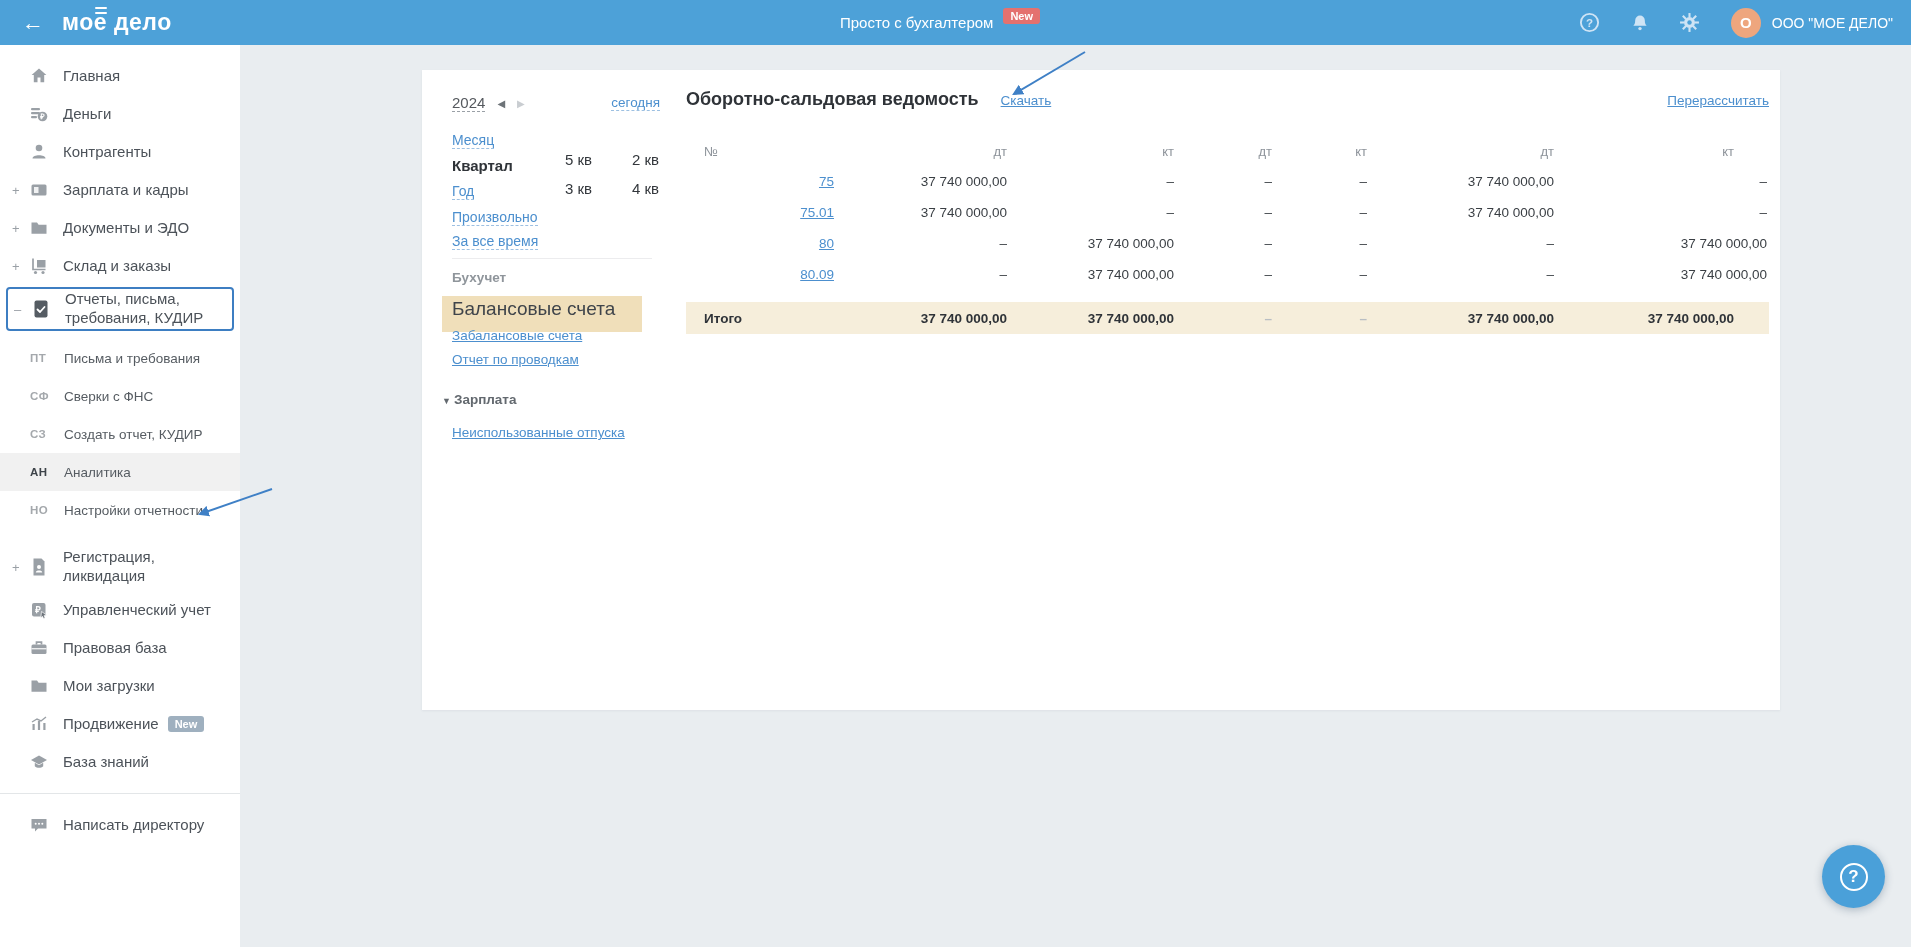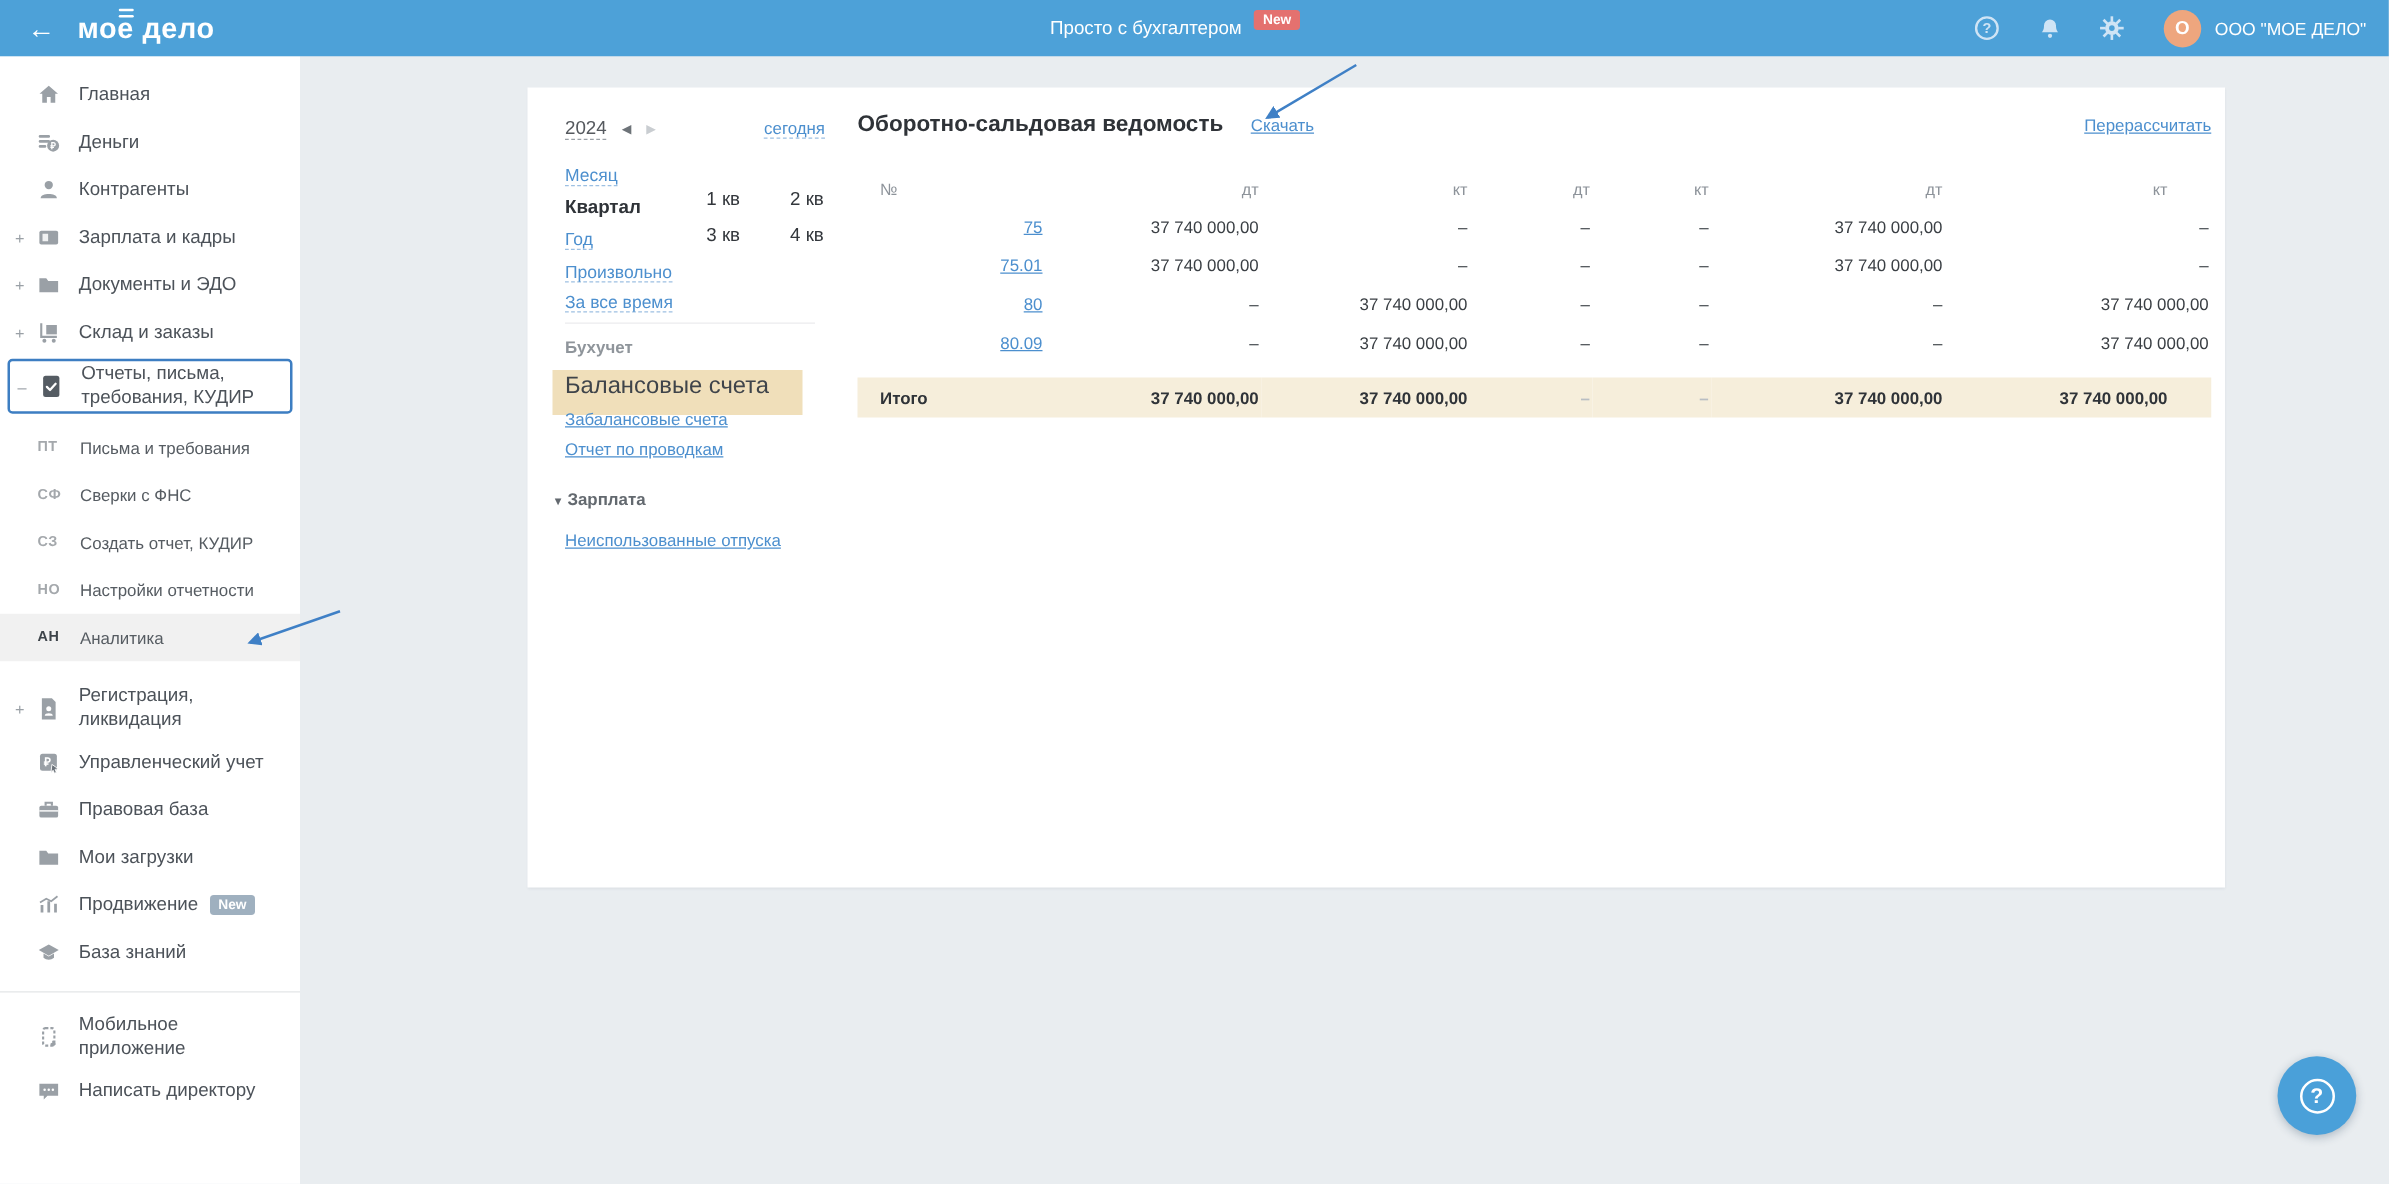--- a/index.html
+++ b/index.html
@@ -300,27 +300,27 @@
       <span class="sub-label">Письма и требования</span>
     </div>
     <div class="sub-item">
       <span class="sub-code">СФ</span>
       <span class="sub-label">Сверки с ФНС</span>
     </div>
     <div class="sub-item">
       <span class="sub-code">СЗ</span>
       <span class="sub-label">Создать отчет, КУДИР</span>
     </div>
+    <div class="sub-item selected">
+      <span class="sub-code">АН</span>
+      <span class="sub-label">Аналитика</span>
+    </div>
     <div class="sub-item">
       <span class="sub-code">НО</span>
       <span class="sub-label">Настройки отчетности</span>
-    </div>
-    <div class="sub-item selected">
-      <span class="sub-code">АН</span>
-      <span class="sub-label">Аналитика</span>
     </div>
   </div>
 
   <div class="nav-gap"></div>
 
   <div class="nav-item two-line">
     <span class="expand">+</span>
     <span class="nav-icon">
       <svg width="20" height="20" viewBox="0 0 20 20" class="icon-gray">
           <path d="M4.5 1.5h8l3 3v14h-11z"></path>
@@ -388,33 +388,20 @@
       <svg width="20" height="20" viewBox="0 0 20 20" class="icon-gray">
           <path d="M10 3.5 18 8l-8 4.5L2 8z"></path>
           <path d="M5.8 10.8v3.4c2.3 2 6.1 2 8.4 0v-3.4l-4.2 2.4z"></path>
         </svg>
     </span>
     <span class="nav-label">База знаний</span>
   </div>
 
   <div class="nav-divider"></div>
 
-  <div class="nav-item two-line">
-    <span class="expand"></span>
-    <span class="nav-icon">
-      <svg width="20" height="20" viewBox="0 0 20 20">
-          <rect x="5.5" y="2.5" width="9" height="14" rx="1.8" class="icon-stroke" stroke-dasharray="2.4 1.6"></rect>
-          <path d="M13.5 12.5v4m0 0-1.8-1.8m1.8 1.8 1.8-1.8" fill="none" stroke="#9aa0a6" stroke-width="1.5"></path>
-        </svg>
-    </span>
-    <span class="nav-label">
-      <span>Мобильное</span><br>
-      <span>приложение</span>
-    </span>
-  </div>
 
   <div class="nav-item">
     <span class="expand"></span>
     <span class="nav-icon">
       <svg width="20" height="20" viewBox="0 0 20 20" class="icon-gray">
           <path d="M2.5 4h15v9.5H9l-3 3v-3H2.5z"></path>
           <circle cx="6.7" cy="8.8" r="1" fill="#fff"></circle>
           <circle cx="10" cy="8.8" r="1" fill="#fff"></circle>
           <circle cx="13.3" cy="8.8" r="1" fill="#fff"></circle>
         </svg>
@@ -431,21 +418,21 @@
       <span class="yr-arrow">◀</span>
       <span class="yr-arrow disabled">▶</span>
       <span class="today-link">сегодня</span>
     </div>
     <span class="dashed-link fp-month">Месяц</span>
     <span class="fp-quarter">Квартал</span>
     <span class="dashed-link fp-yearmode">Год</span>
     <span class="dashed-link fp-custom">Произвольно</span>
     <span class="dashed-link fp-alltime">За все время</span>
 
-    <span class="q-btn q1">1 кв</span>
+    <span class="q-btn q1">5 кв</span>
     <span class="q-btn q2">2 кв</span>
     <span class="q-btn q3">3 кв</span>
     <span class="q-btn q4">4 кв</span>
 
     <div class="fp-divider"></div>
     <div class="fp-section fp-sec-accounting">Бухучет</div>
     <div class="selected-filter">Балансовые счета</div>
     <span class="solid-link fp-offbalance">Забалансовые счета</span>
     <span class="solid-link fp-postings">Отчет по проводкам</span>
     <div class="fp-salary">

